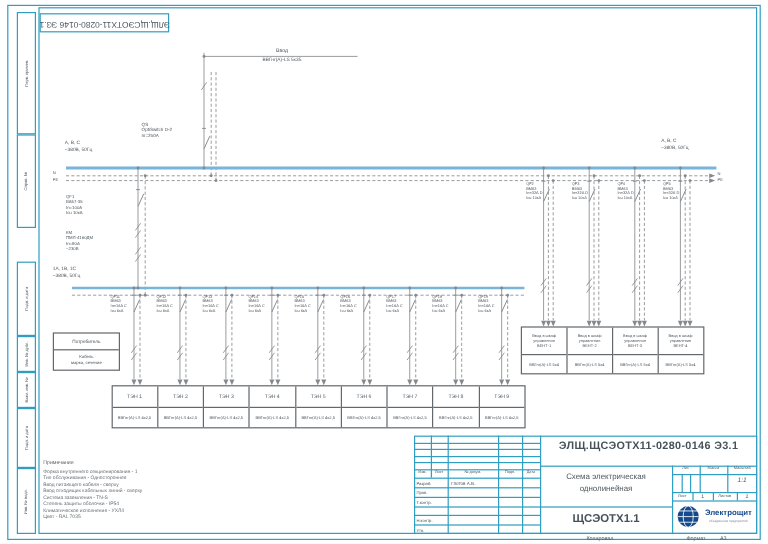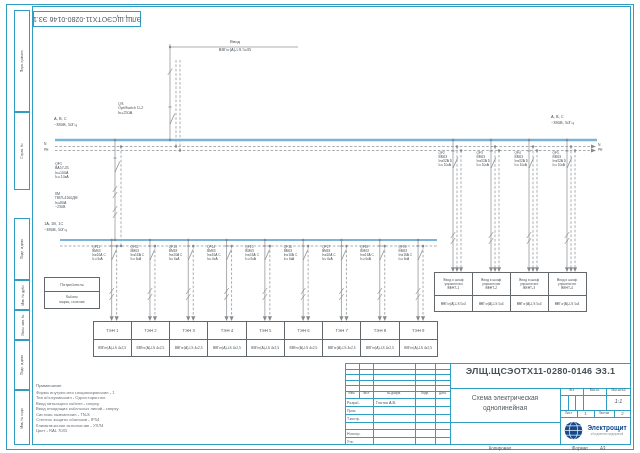--- a/index.html
+++ b/index.html
@@ -429,20 +429,21 @@
       <div class="t" style="left: 347px; top: 432.18px; font-size: 3.5px;">Н.контр.</div>
       <div class="t" style="left: 376px; top: 431.98px; font-size: 3.8px;"></div>
       <div class="t" style="left: 347px; top: 440px; font-size: 3.5px;">Утв.</div>
       <div class="t" style="left: 376px; top: 439.8px; font-size: 3.8px;"></div>
     </div>
 
   <div class="bx" style="left:345px;top:363px;width:286px;height:82px"></div>
   <div class="t c" style="left:451px;top:366px;width:179px;font-size:9px;font-weight:600;letter-spacing:0.3px;color:#46525a">ЭЛЩ.ЩСЭОТХ11-0280-0146 Э3.1</div>
   <div class="t c" style="left:451px;top:394px;width:108px;font-size:6.6px">Схема электрическая</div>
   <div class="t c" style="left:451px;top:403.5px;width:108px;font-size:6.6px">однолинейная</div>
+  <div class="t c" style="left:451px;top:427px;width:108px;font-size:9.5px;font-weight:600;color:#46525a">ЩСЭОТХ1.1</div>
   <div class="t c" style="left:560px;top:389px;width:23px;font-size:3.3px">Лит.</div>
   <div class="t c" style="left:583px;top:389px;width:23px;font-size:3.3px">Масса</div>
   <div class="t c" style="left:606px;top:389px;width:25px;font-size:3.3px">Масштаб</div>
   <div class="t c" style="left:606px;top:398px;width:25px;font-size:5.5px;font-style:italic">1:1</div>
   <div class="t c" style="left:560px;top:411.5px;width:17px;font-size:3.3px">Лист</div>
   <div class="t c" style="left:577px;top:410.8px;width:17px;font-size:4.3px">1</div>
   <div class="t c" style="left:594px;top:411.5px;width:20px;font-size:3.3px">Листов</div>
   <div class="t c" style="left:614px;top:410.8px;width:17px;font-size:4.3px">2</div>
 
   <svg style="left:562px;top:419px" width="23" height="23" viewBox="0 0 23 23">

